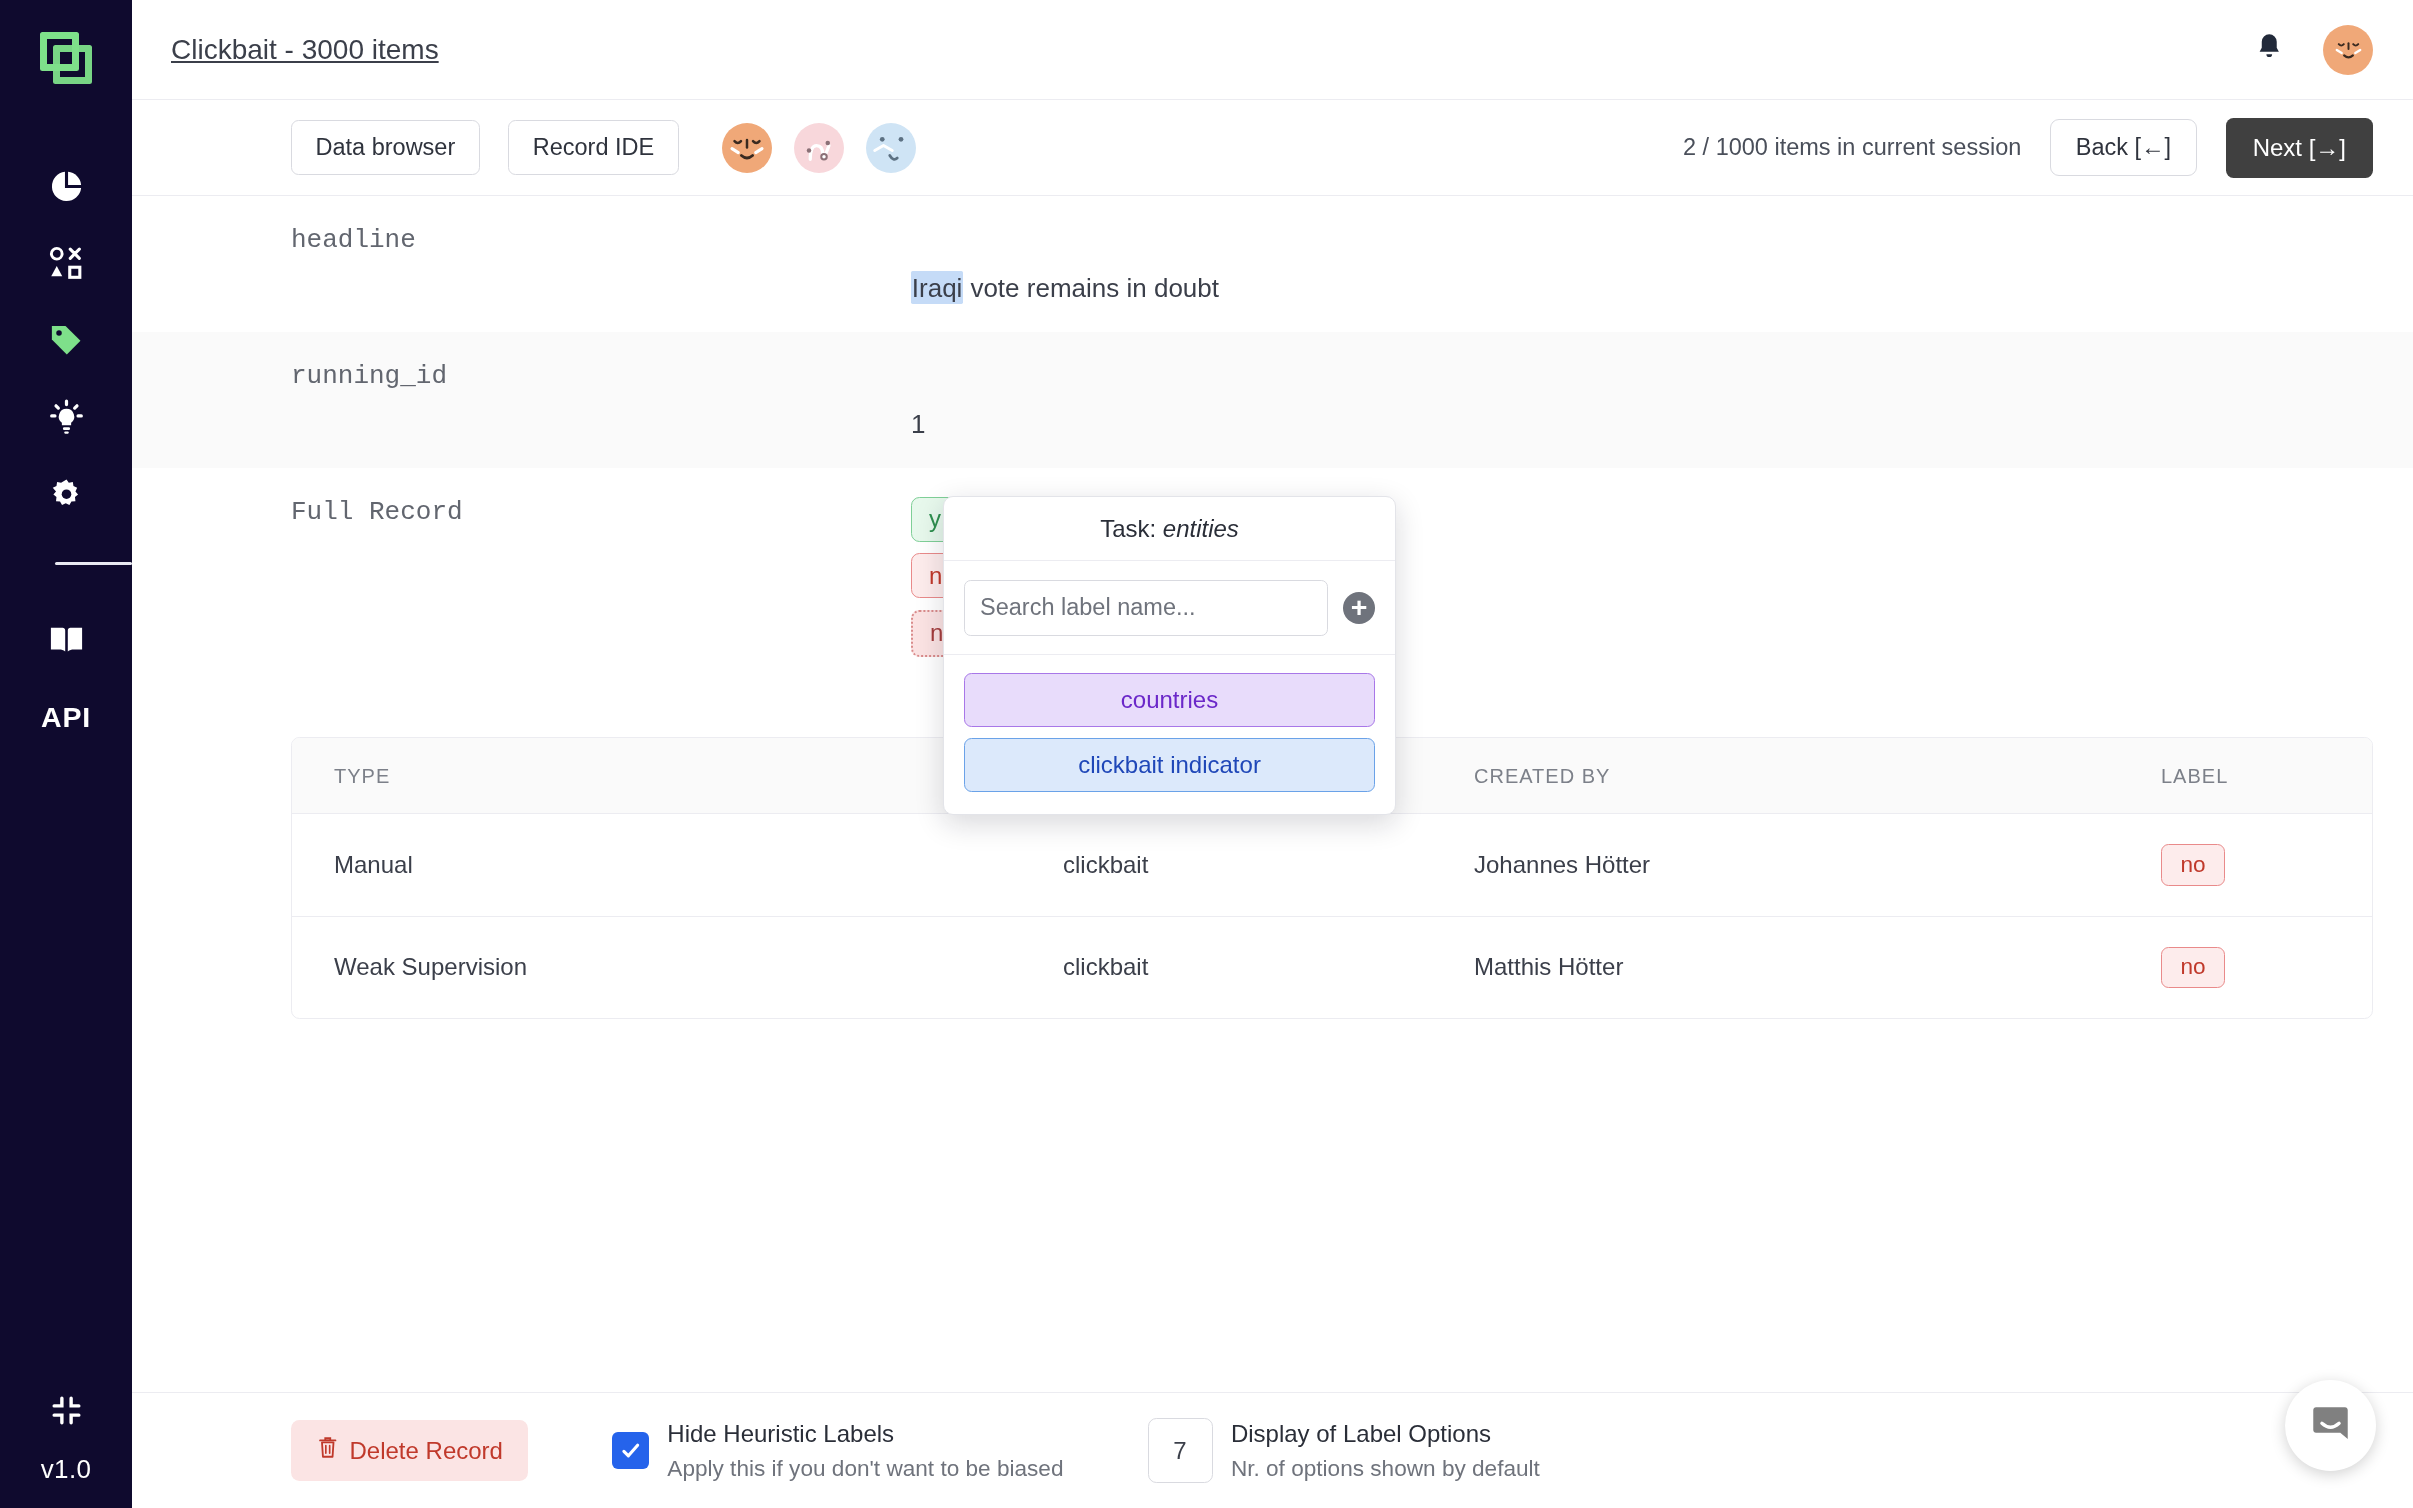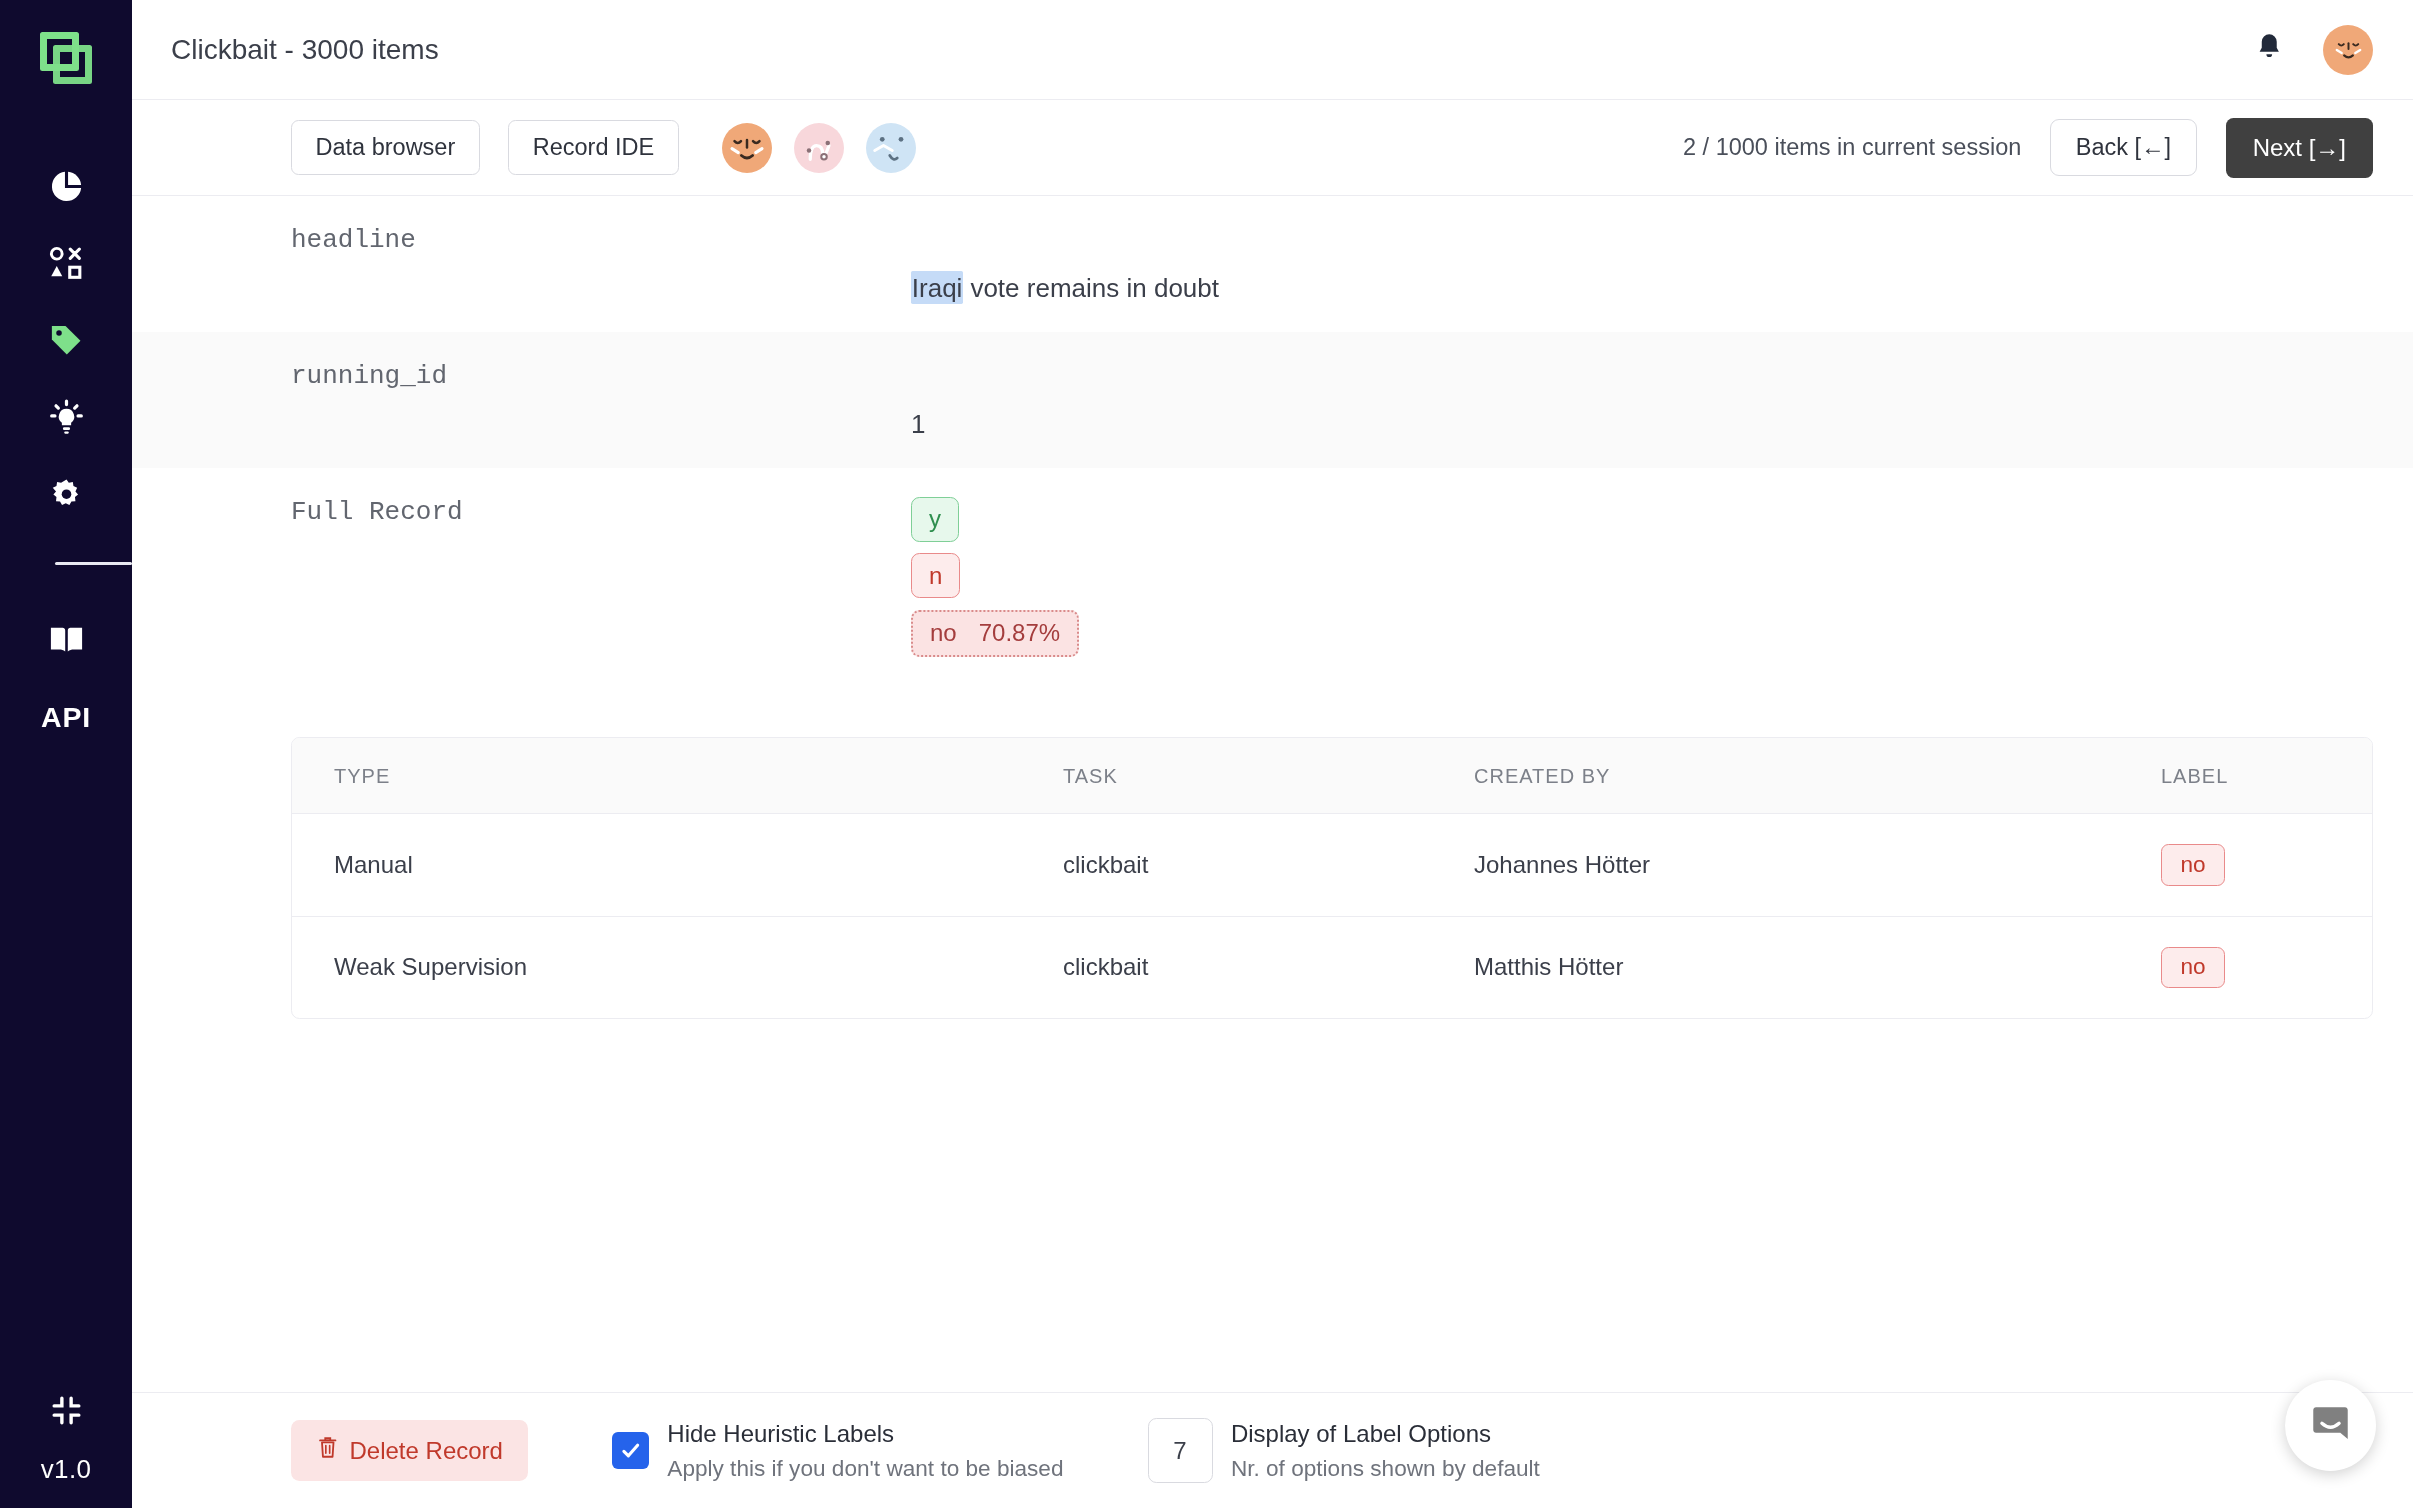--- a/index.html
+++ b/index.html
@@ -48,21 +48,21 @@
 
   
   .main { flex: 1; height: 1508px; position: relative; background: #fff; display: flex; flex-direction: column; }
 
   .topbar {
     height: 99px; flex: 0 0 99px;
     display: flex; align-items: center; justify-content: space-between;
     padding: 0 40px 0 39px;
     background: #fff;
   }
-  .page-title { font-size: 28px; color: #3b3f4a; }
+  .page-title { font-size: 28px; color: #3b3f4a; text-decoration: underline; }
   .topbar-right { display: flex; align-items: center; gap: 40px; }
   .bell { cursor: pointer; }
   .avatar-top {
     width: 50px; height: 50px; border-radius: 50%;
     background: #f0a878; display: flex; align-items: center; justify-content: center;
     cursor: pointer;
   }
 
   .toolbar {
     height: 97px; flex: 0 0 97px;
@@ -381,20 +381,34 @@
         <div class="chips">
           <span class="chip chip-yes">y</span>
           <span class="chip chip-no">n</span>
           <span class="chip chip-weak">
             <span>no</span>
             <span>70.87%</span>
           </span>
         </div>
       </div>
 
+      <div class="popup">
+        <div class="popup-head">
+          <span>Task:</span>
+          <i>entities</i>
+        </div>
+        <div class="popup-search">
+          <input type="text" placeholder="Search label name..." style="">
+          <span class="add-btn"></span>
+        </div>
+        <div class="popup-list">
+          <div class="label-opt opt-countries">countries</div>
+          <div class="label-opt opt-clickbait">clickbait indicator</div>
+        </div>
+      </div>
     </div>
 
     <div class="table-wrap">
       <table>
         <thead>
           <tr>
             <th class="c-type">TYPE</th>
             <th class="c-task">TASK</th>
             <th class="c-by">CREATED BY</th>
             <th class="c-label">LABEL</th>

